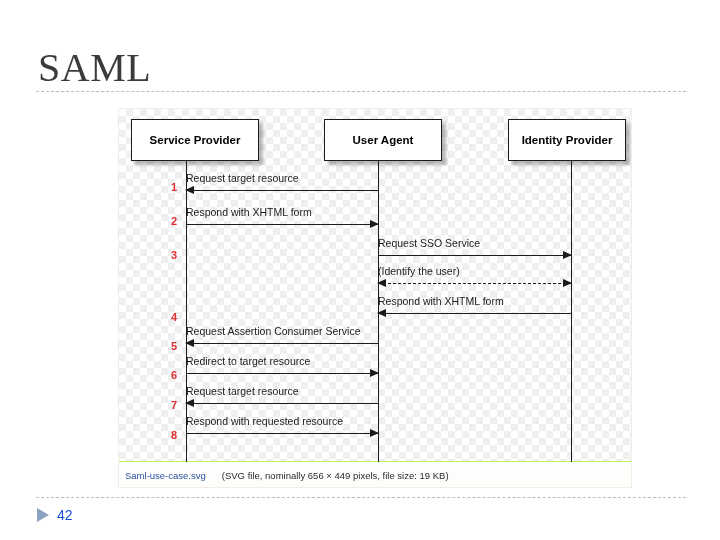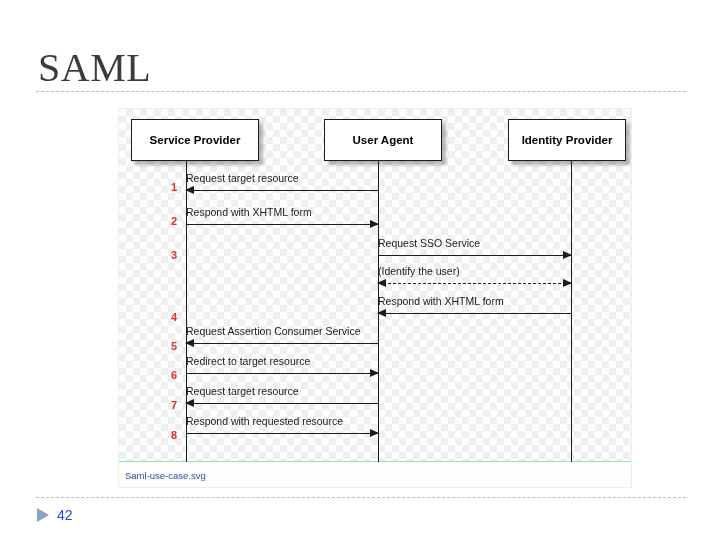--- a/index.html
+++ b/index.html
@@ -35,21 +35,21 @@
     border-top: 1px dashed #b9bcc0;
   }
 
   
   .image-frame {
     position: absolute;
     left: 118px;
     top: 108px;
     width: 514px;
     height: 380px;
-    background: #86efac;
+    background: #bef264;
     border: 1px solid #efeee4;
     box-sizing: border-box;
     overflow: hidden;
   }
   .checker {
     position: absolute;
     left: 0;
     top: 0;
     width: 514px;
     height: 352px;
@@ -292,19 +292,20 @@
     <div class="msg span-a" style="top:305px">
       <div class="msg-label">Respond with requested resource</div>
       <div class="msg-line"></div>
       <div class="head head-right"></div>
     </div>
 
   </div>
 
   <div class="caption">
     <span class="caption-link">Saml-use-case.svg</span>
+    <span>(SVG file, nominally 656 × 449 pixels, file size: 19 KB)</span>
   </div>
 
 </div>
 
 <div class="footer-rule"></div>
 <div class="footer-bullet"></div>
 <div class="page-number">42</div>
 
 </body></html>

